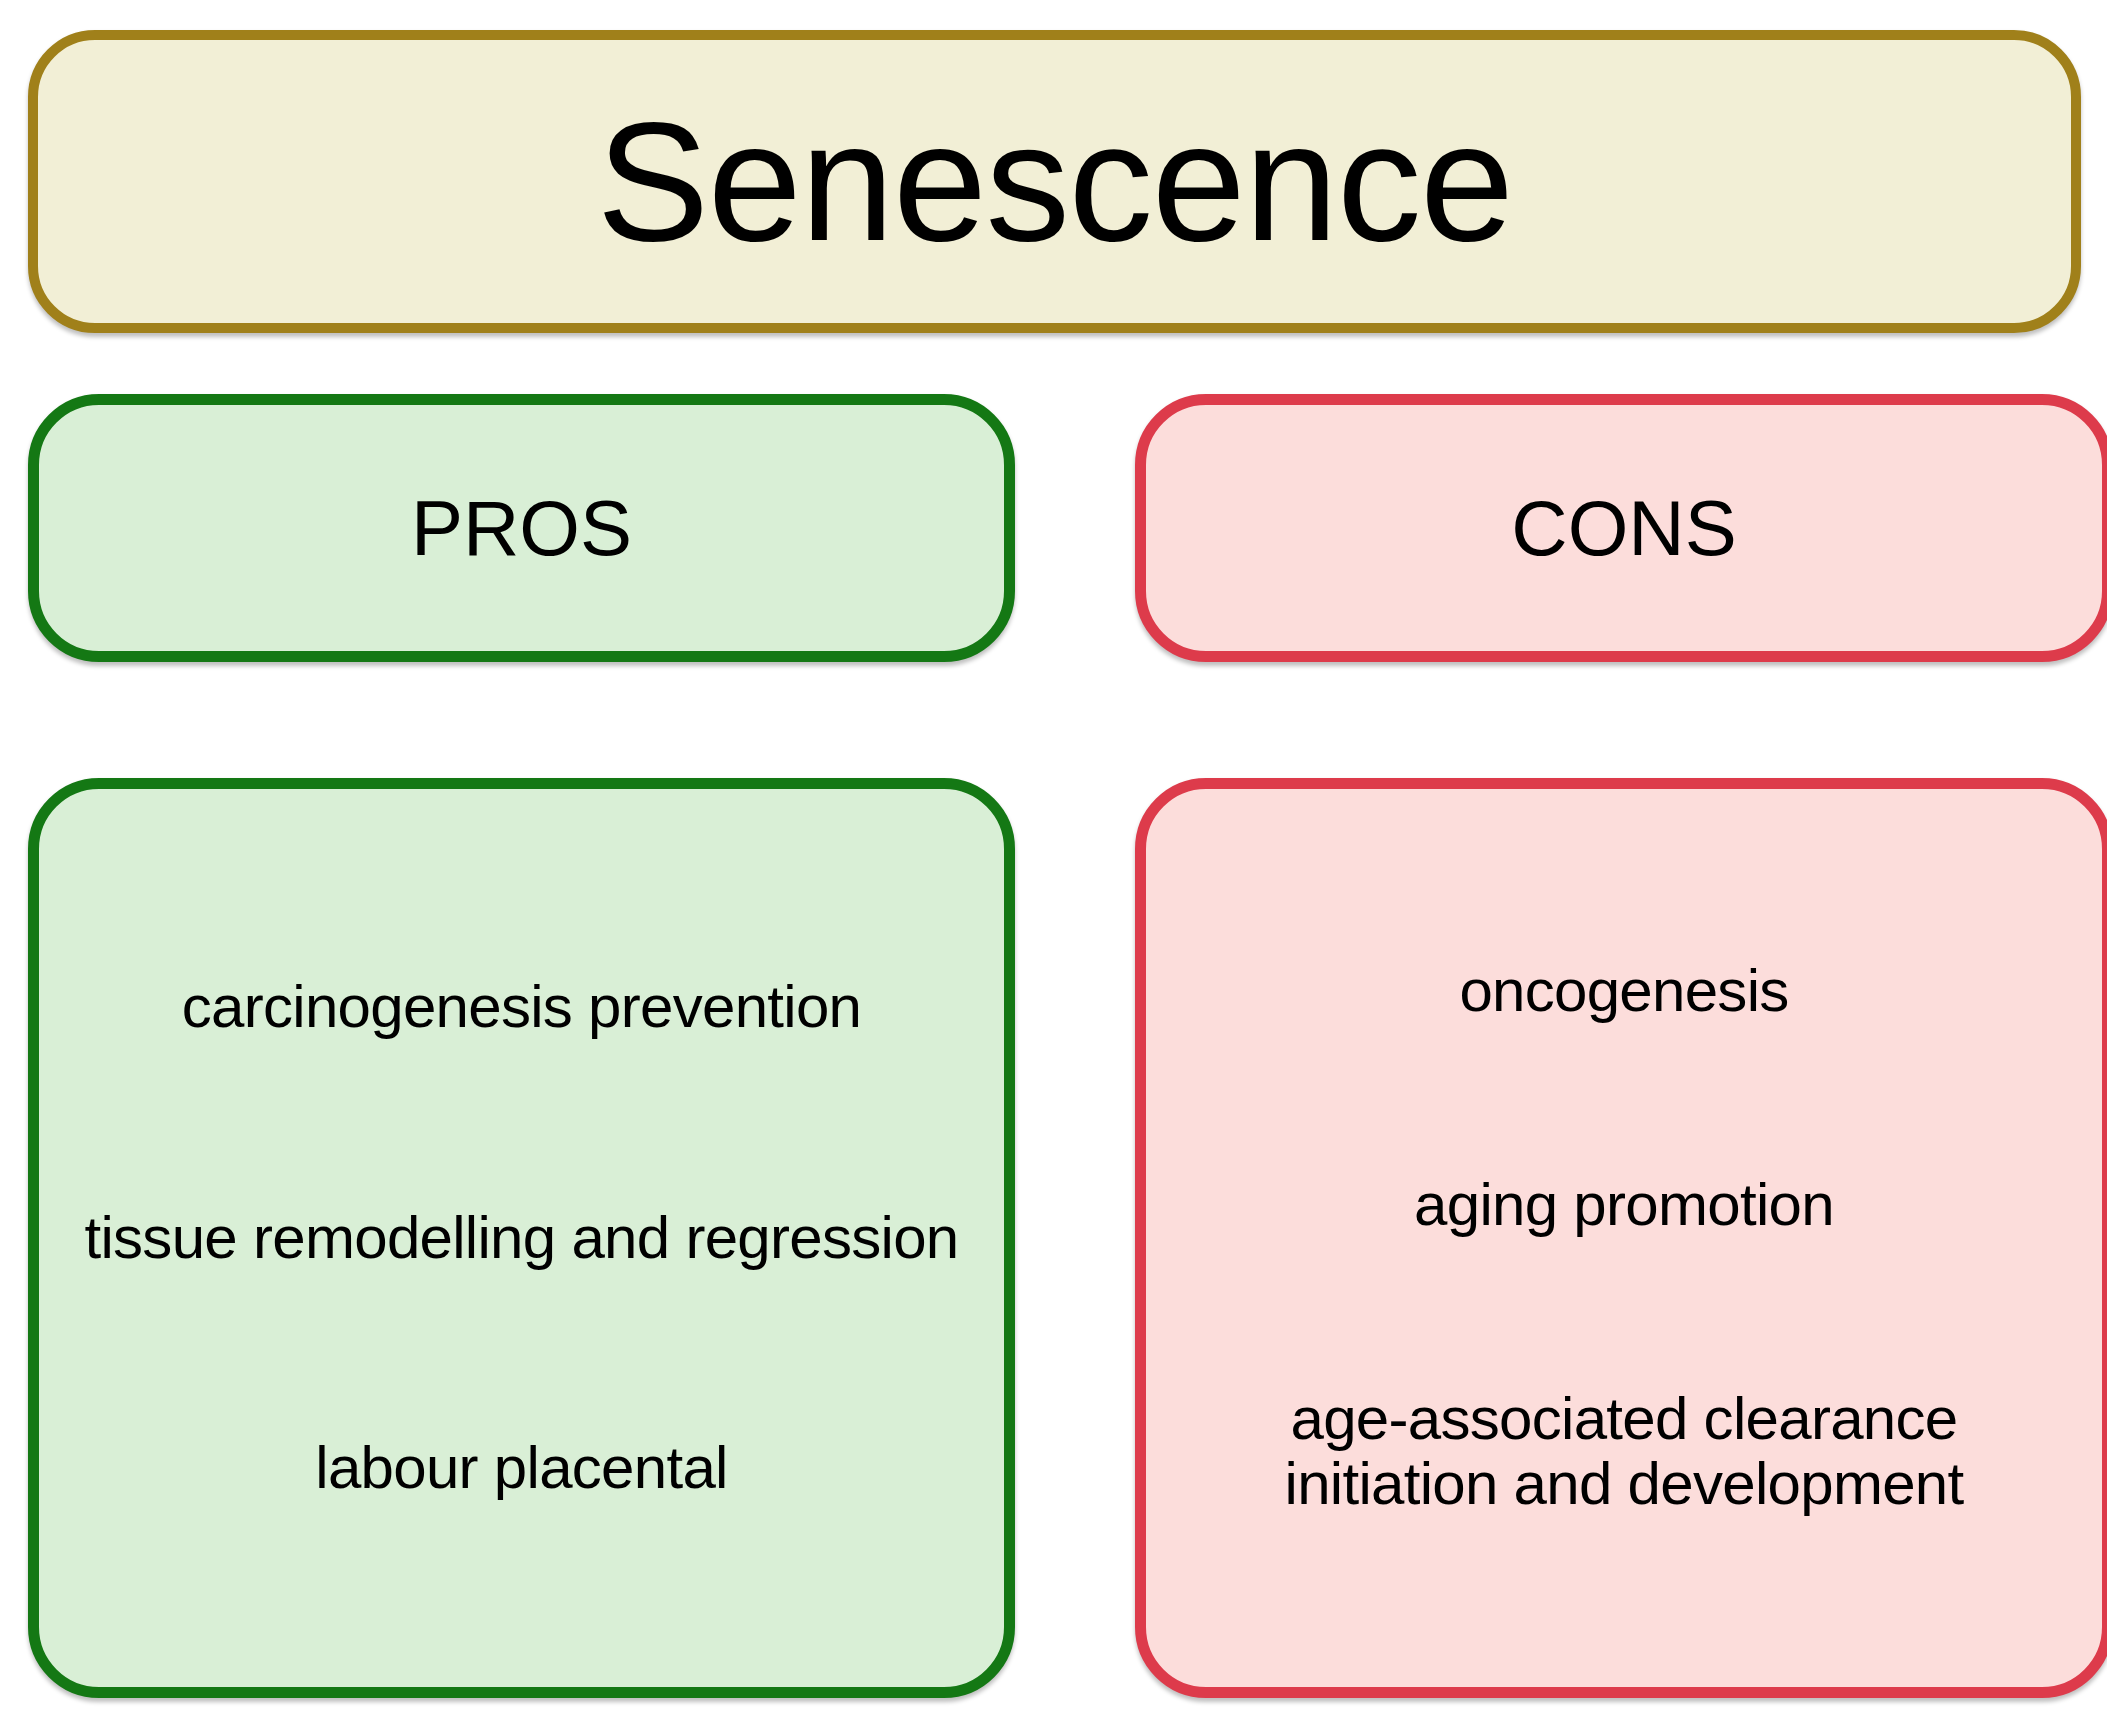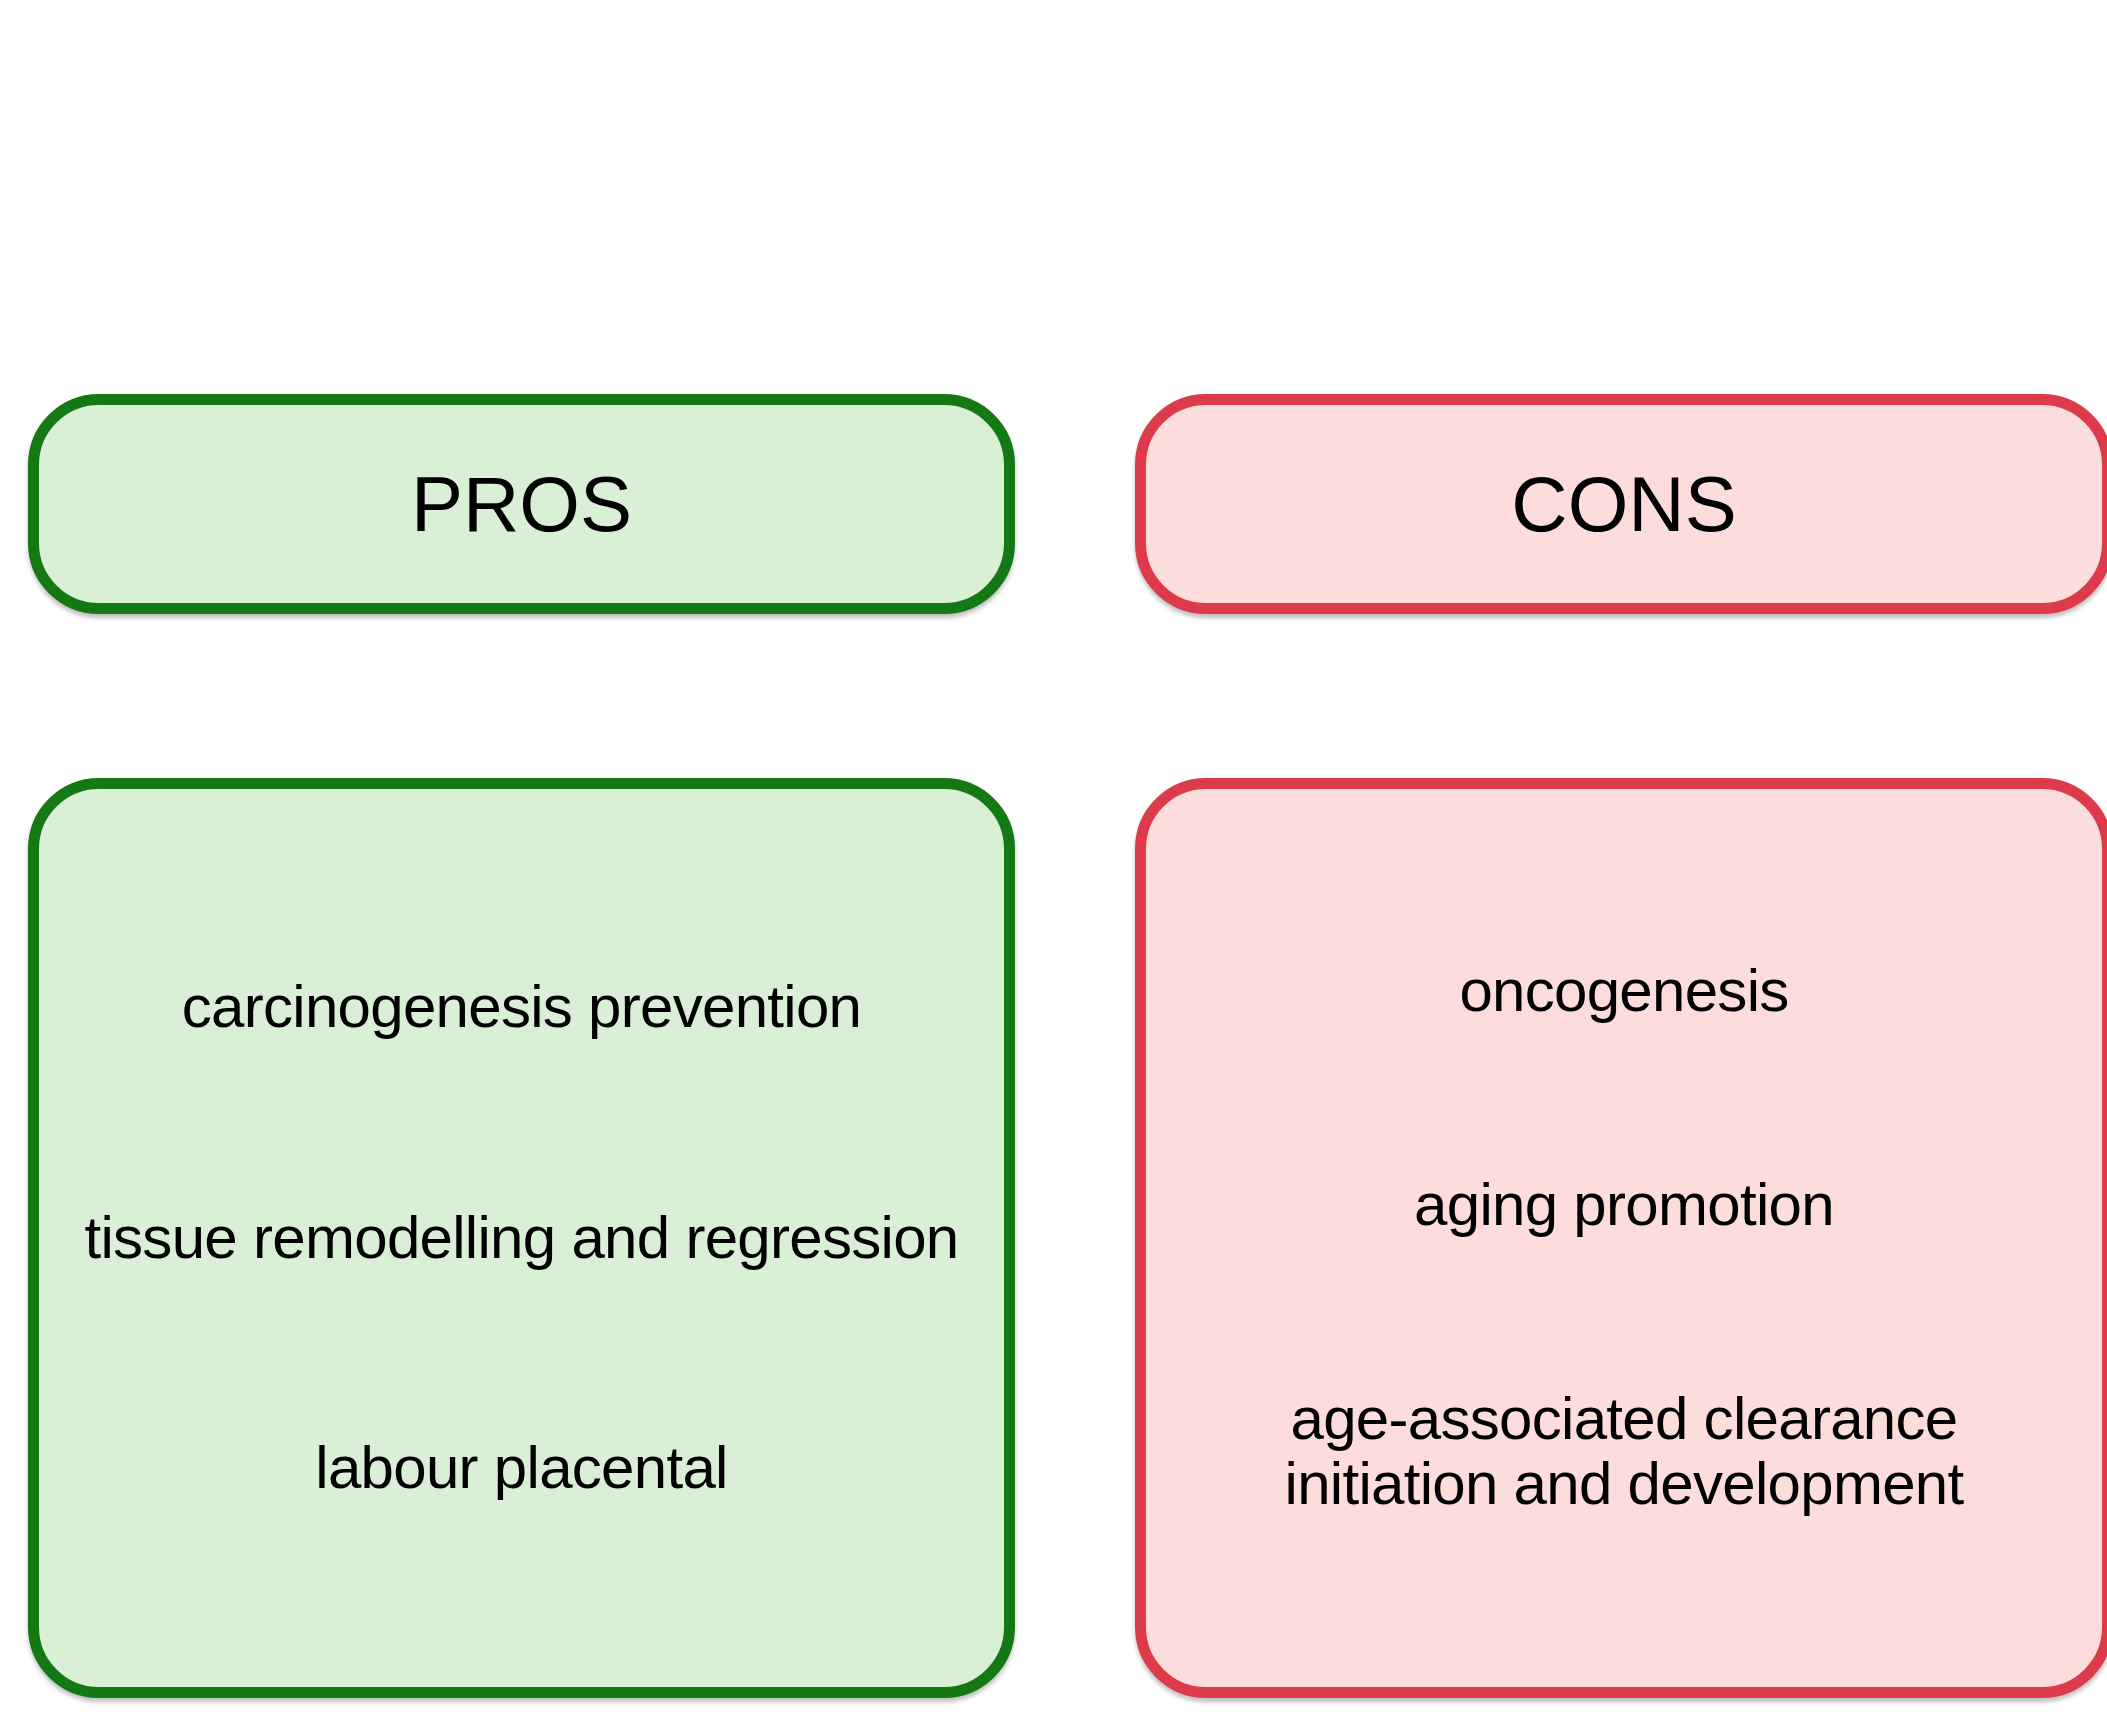--- a/index.html
+++ b/index.html
@@ -32,21 +32,21 @@
     height: 303px;
     background: var(--title-bg, #f2efd6);
     border: 10px solid var(--gold-border, #a0801a);
     border-radius: 67px;
     font-size: 169px;
     line-height: 1;
     letter-spacing: -1.4px;
   }
   .header-box {
     top: 394px;
-    height: 220px;
+    height: 268px;
     border-radius: 71px;
     font-size: 78px;
     line-height: 1;
   }
   .content-box {
     top: 778px;
     height: 920px;
     border-radius: 71px;
     flex-direction: column;
     justify-content: space-evenly;
@@ -70,20 +70,23 @@
   }
   .item {
     max-width: 100%;
   }
 </style>
 </head>
 <body>
 
 <div class="canvas">
 
+  <div class="box title-box">
+    <span>Senescence</span>
+  </div>
 
   <div class="box header-box pros-col">
     <span>PROS</span>
   </div>
 
   <div class="box header-box cons-col">
     <span>CONS</span>
   </div>
 
   <div class="box content-box pros-col">

